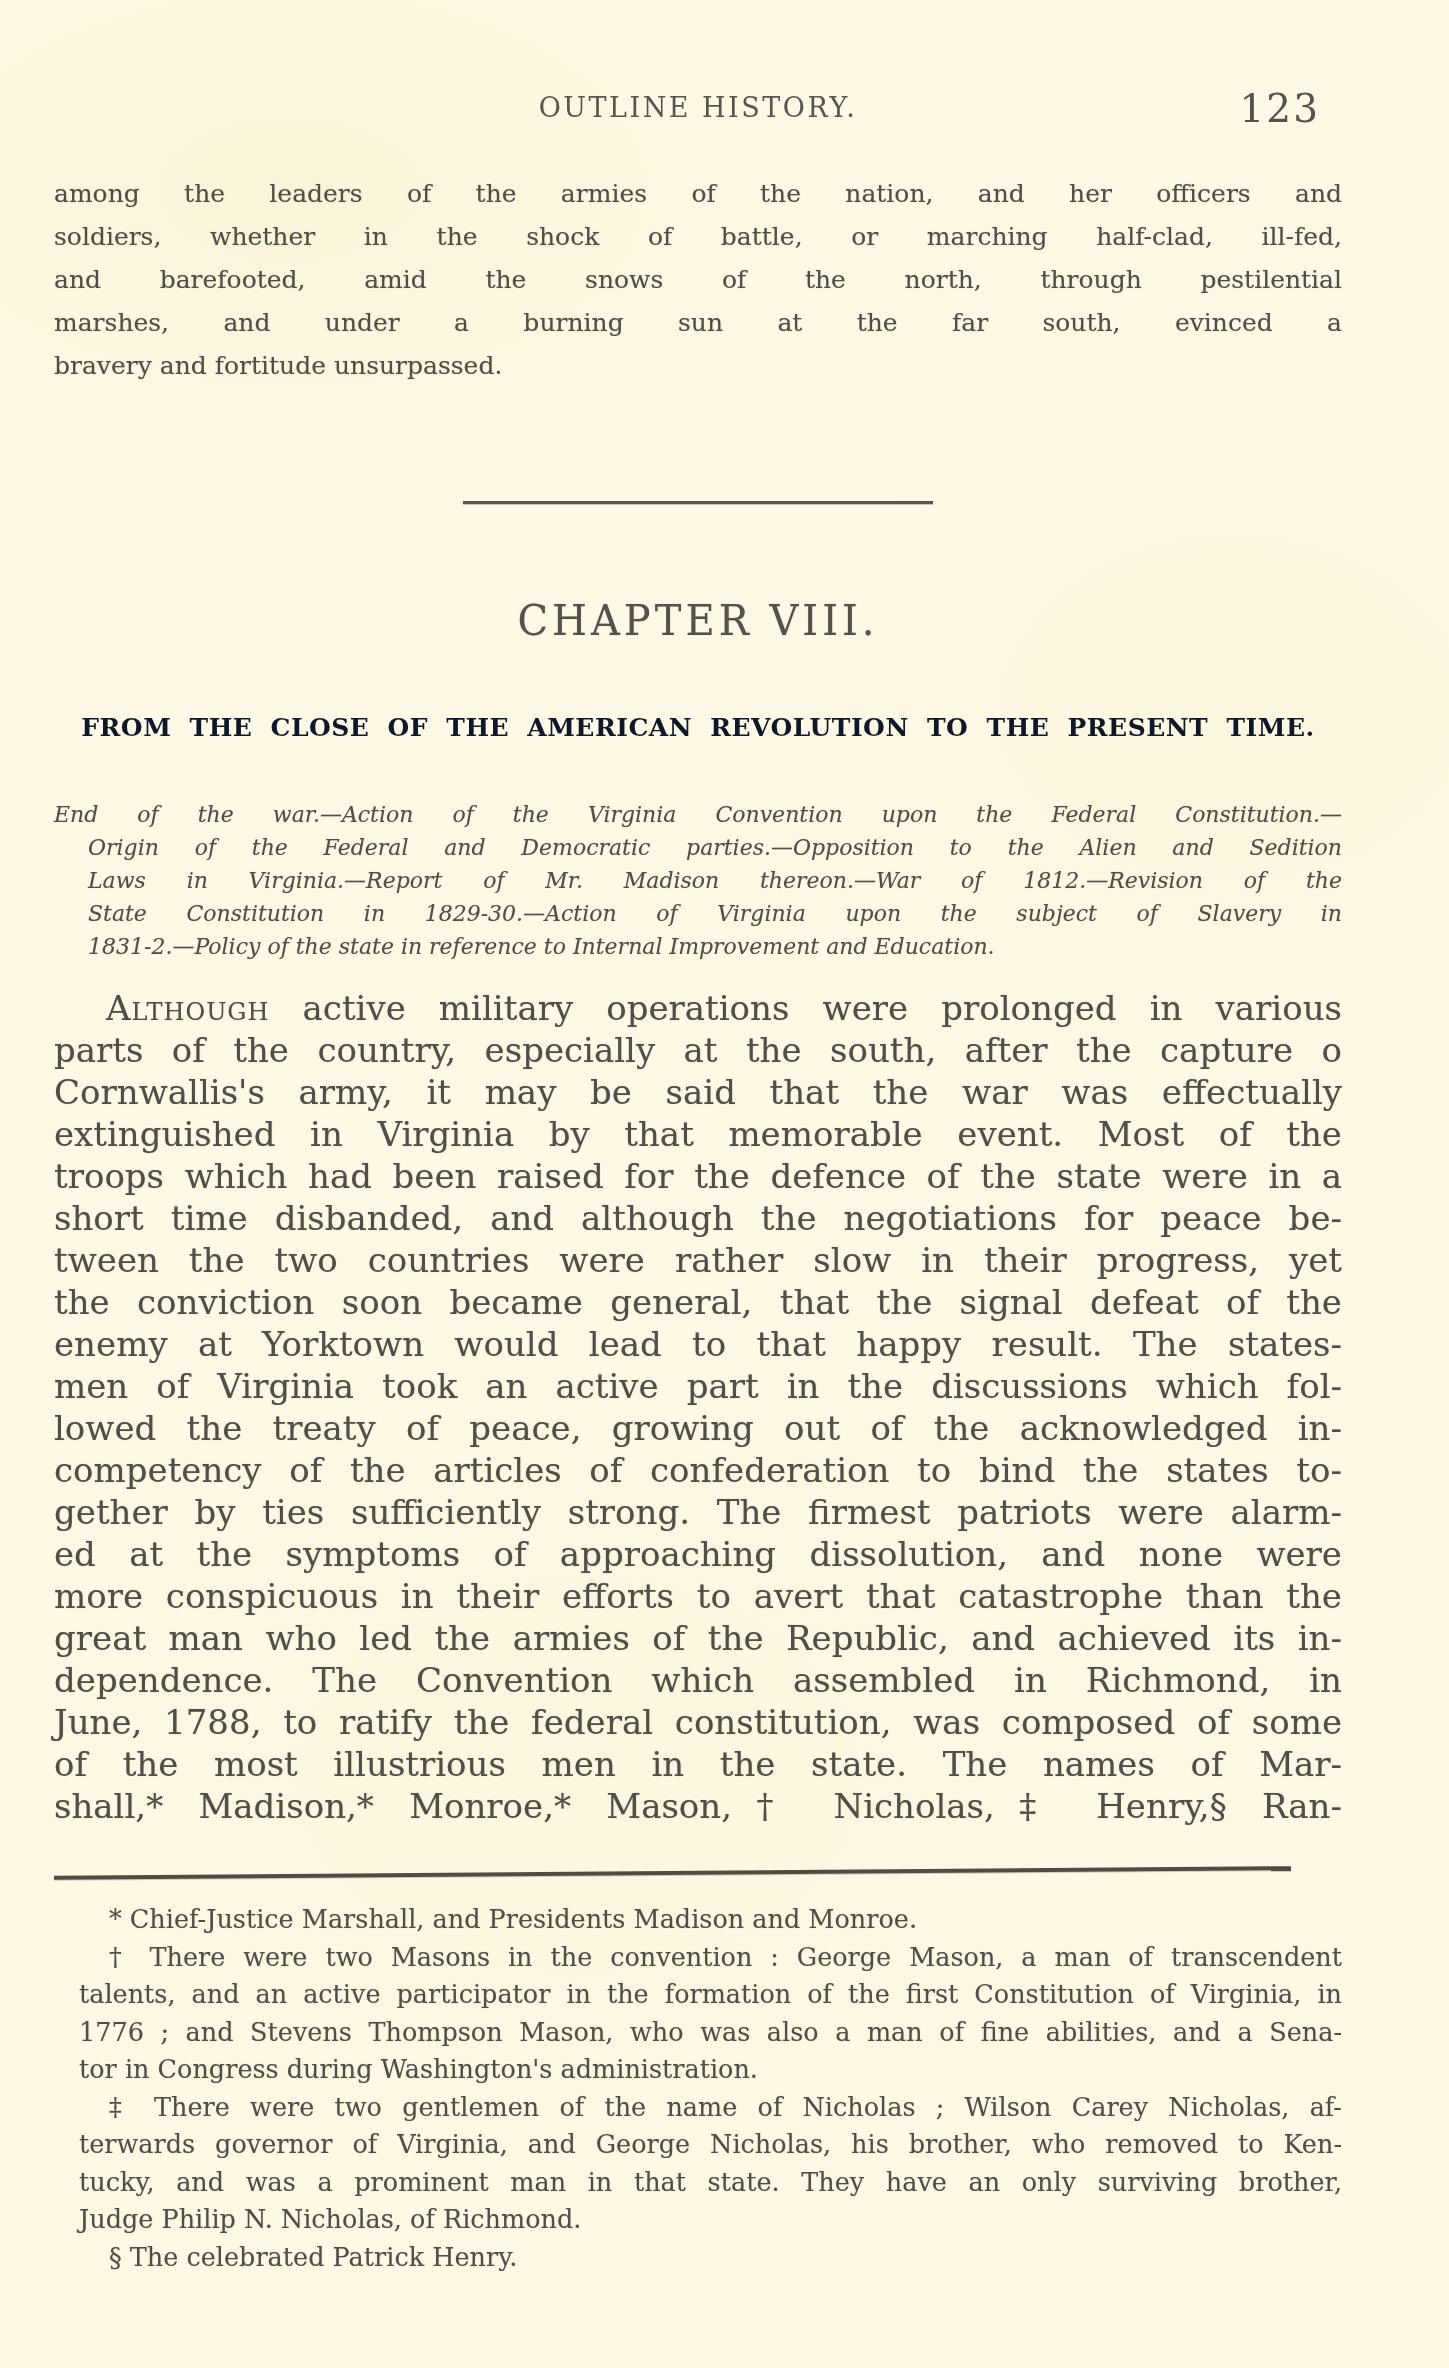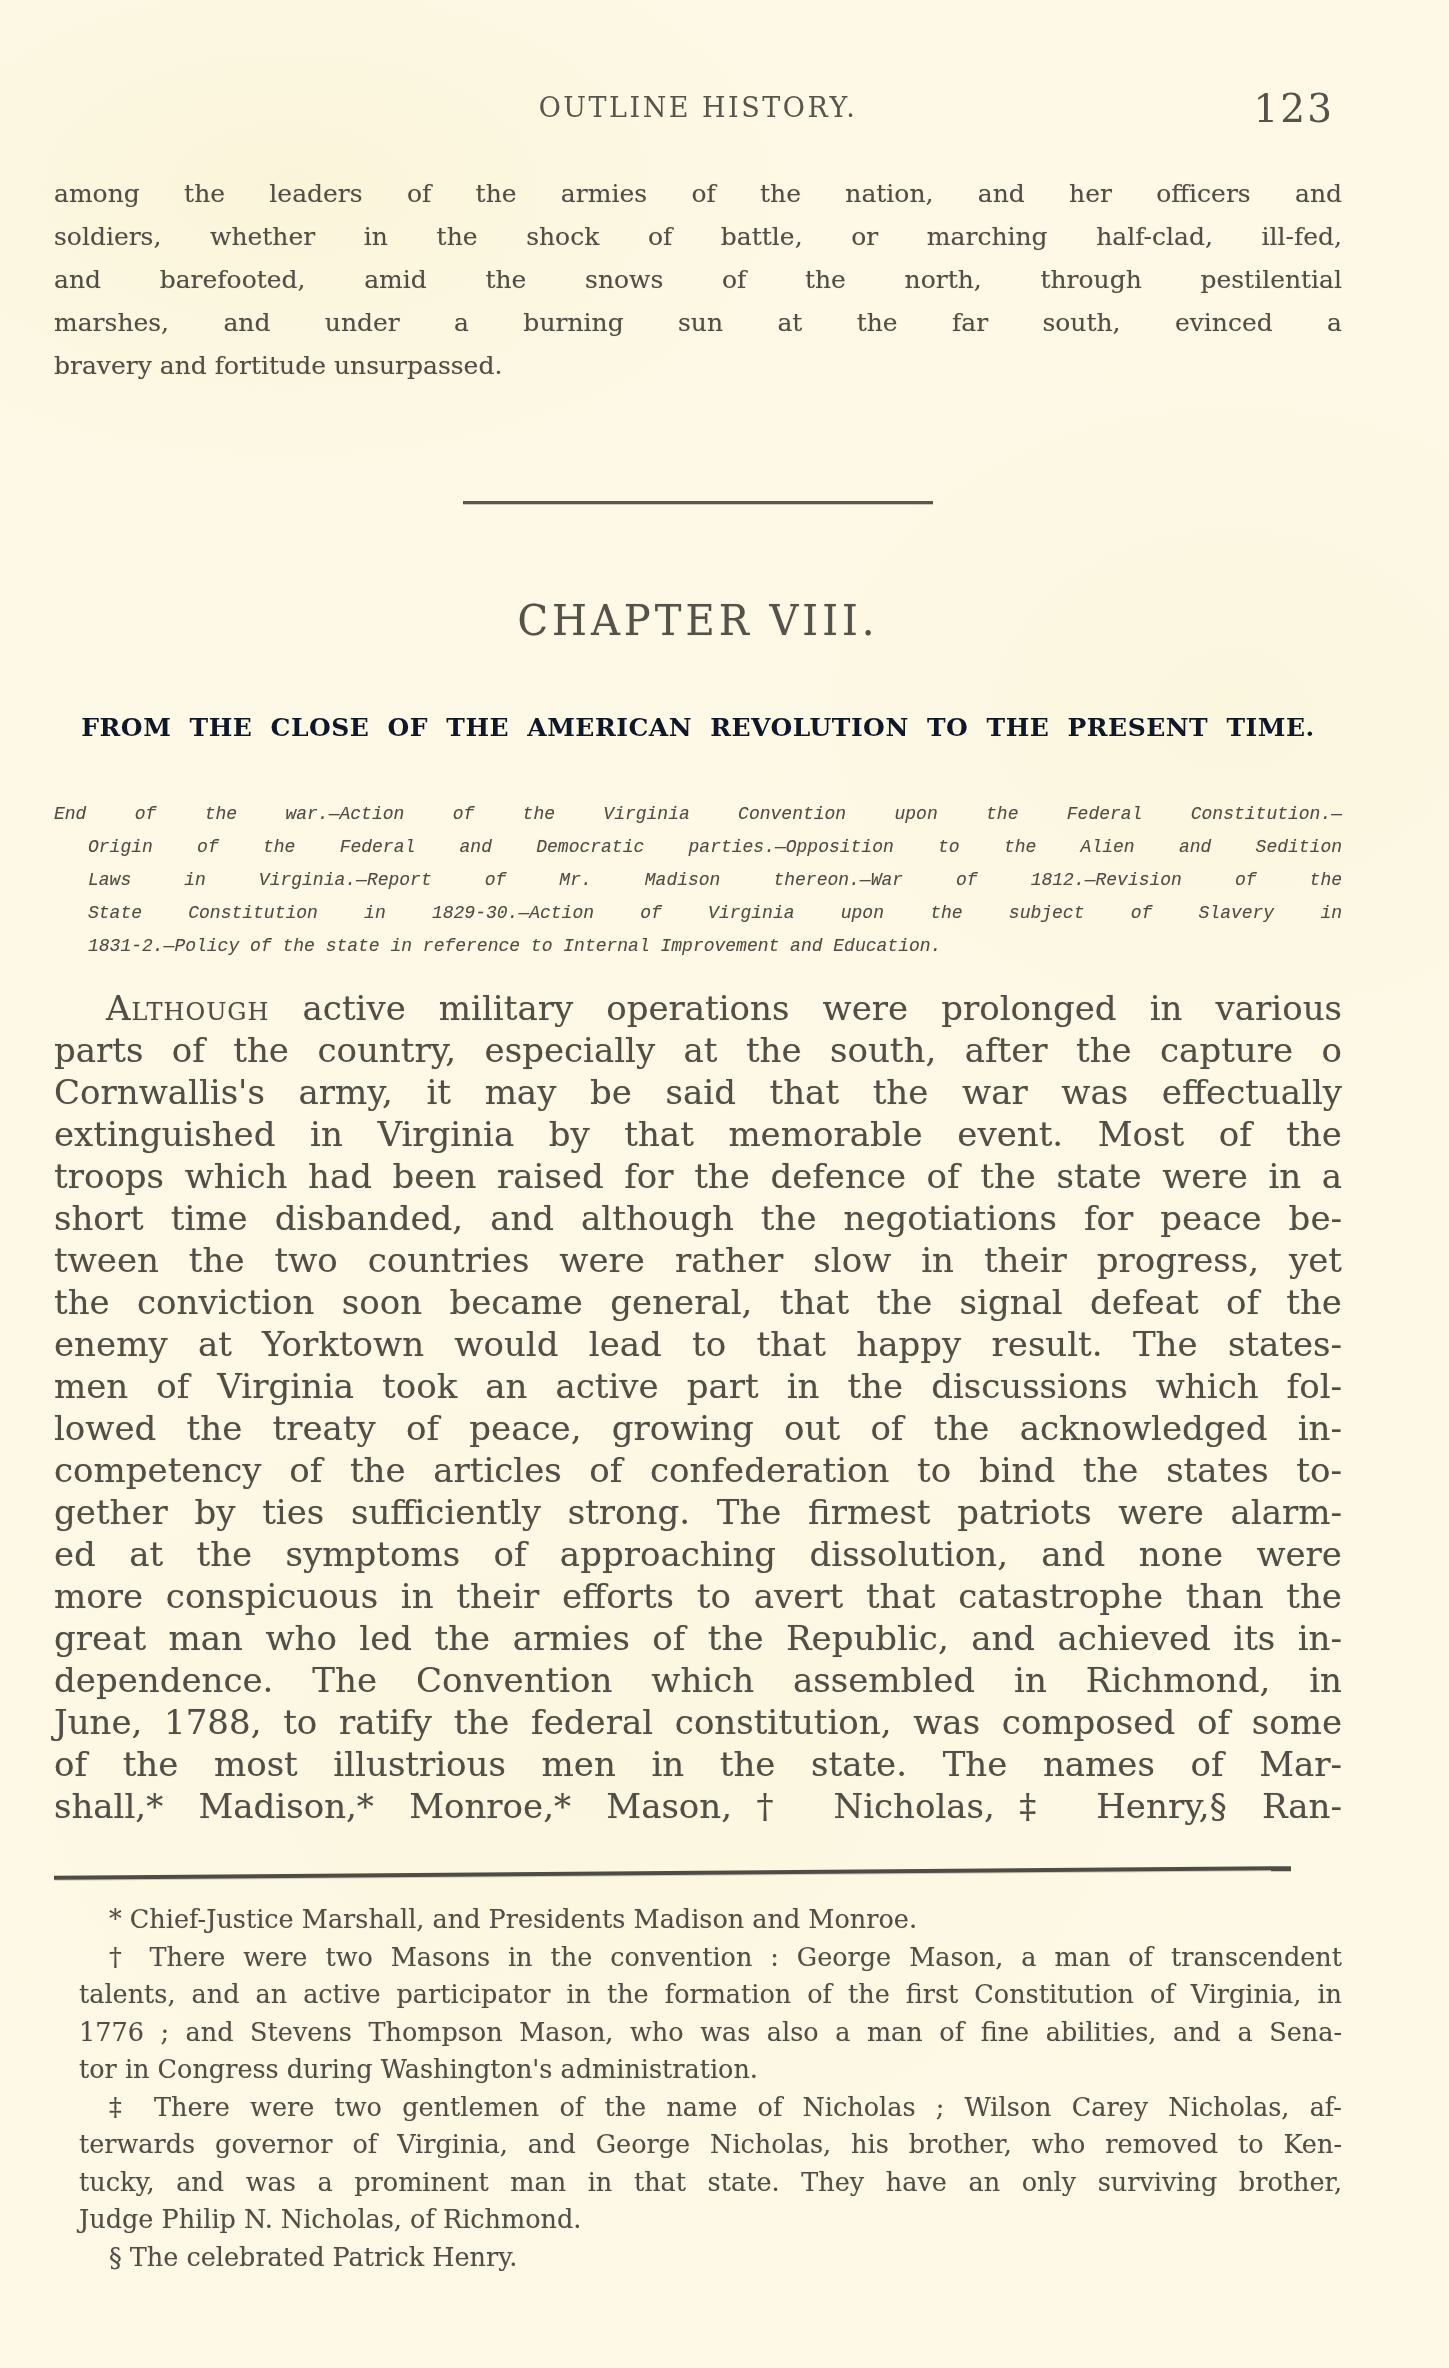--- a/index.html
+++ b/index.html
@@ -29,21 +29,21 @@
   .running-header{
     position:relative;height:44px;
   }
   .rh-title{
     display:block;text-align:center;
     font-size:27px;letter-spacing:2.5px;
     color:#58554c;
     transform:scaleY(1.05);
   }
   .rh-page{
-    position:absolute;right:8px;top:-6px;
+    position:absolute;right:22px;top:-6px;
     font-size:39px;letter-spacing:2px;color:#55524a;
   }
   
   .ln{
     font-size:25px;line-height:43px;
     white-space:normal;
     text-shadow:0 0 1px rgba(81,78,70,.35);
   }
   .just{text-align:justify;text-align-last:justify;}
   .left{text-align:center;text-align-last:left;}
@@ -66,23 +66,22 @@
     margin-top:66px;
     text-align:center;font-weight:700;
     font-size:25px;line-height:36px;
     letter-spacing:.5px;word-spacing:9px;
     color:#0f172a;
   }
   
   .summary{margin-top:52px;}
   .summary .ln{
     font-style:italic;
-    font-size:18px;line-height:33px;
+    font-size:22px;line-height:33px;
     text-shadow:0 0 1px rgba(81,78,70,.3);
-    font-family:Liberation Mono, monospace;
   }
   .si{padding-left:34px;}
   
   .bodypara{margin-top:24px;}
   .bodypara .ln{font-size:34px;line-height:42px;}
   .indent1{text-indent:52px;}
   .sc{font-variant:small-caps;letter-spacing:1px;}
   
   .fn-rule{
     width:1237px;height:4px;background:#4f4c44;

